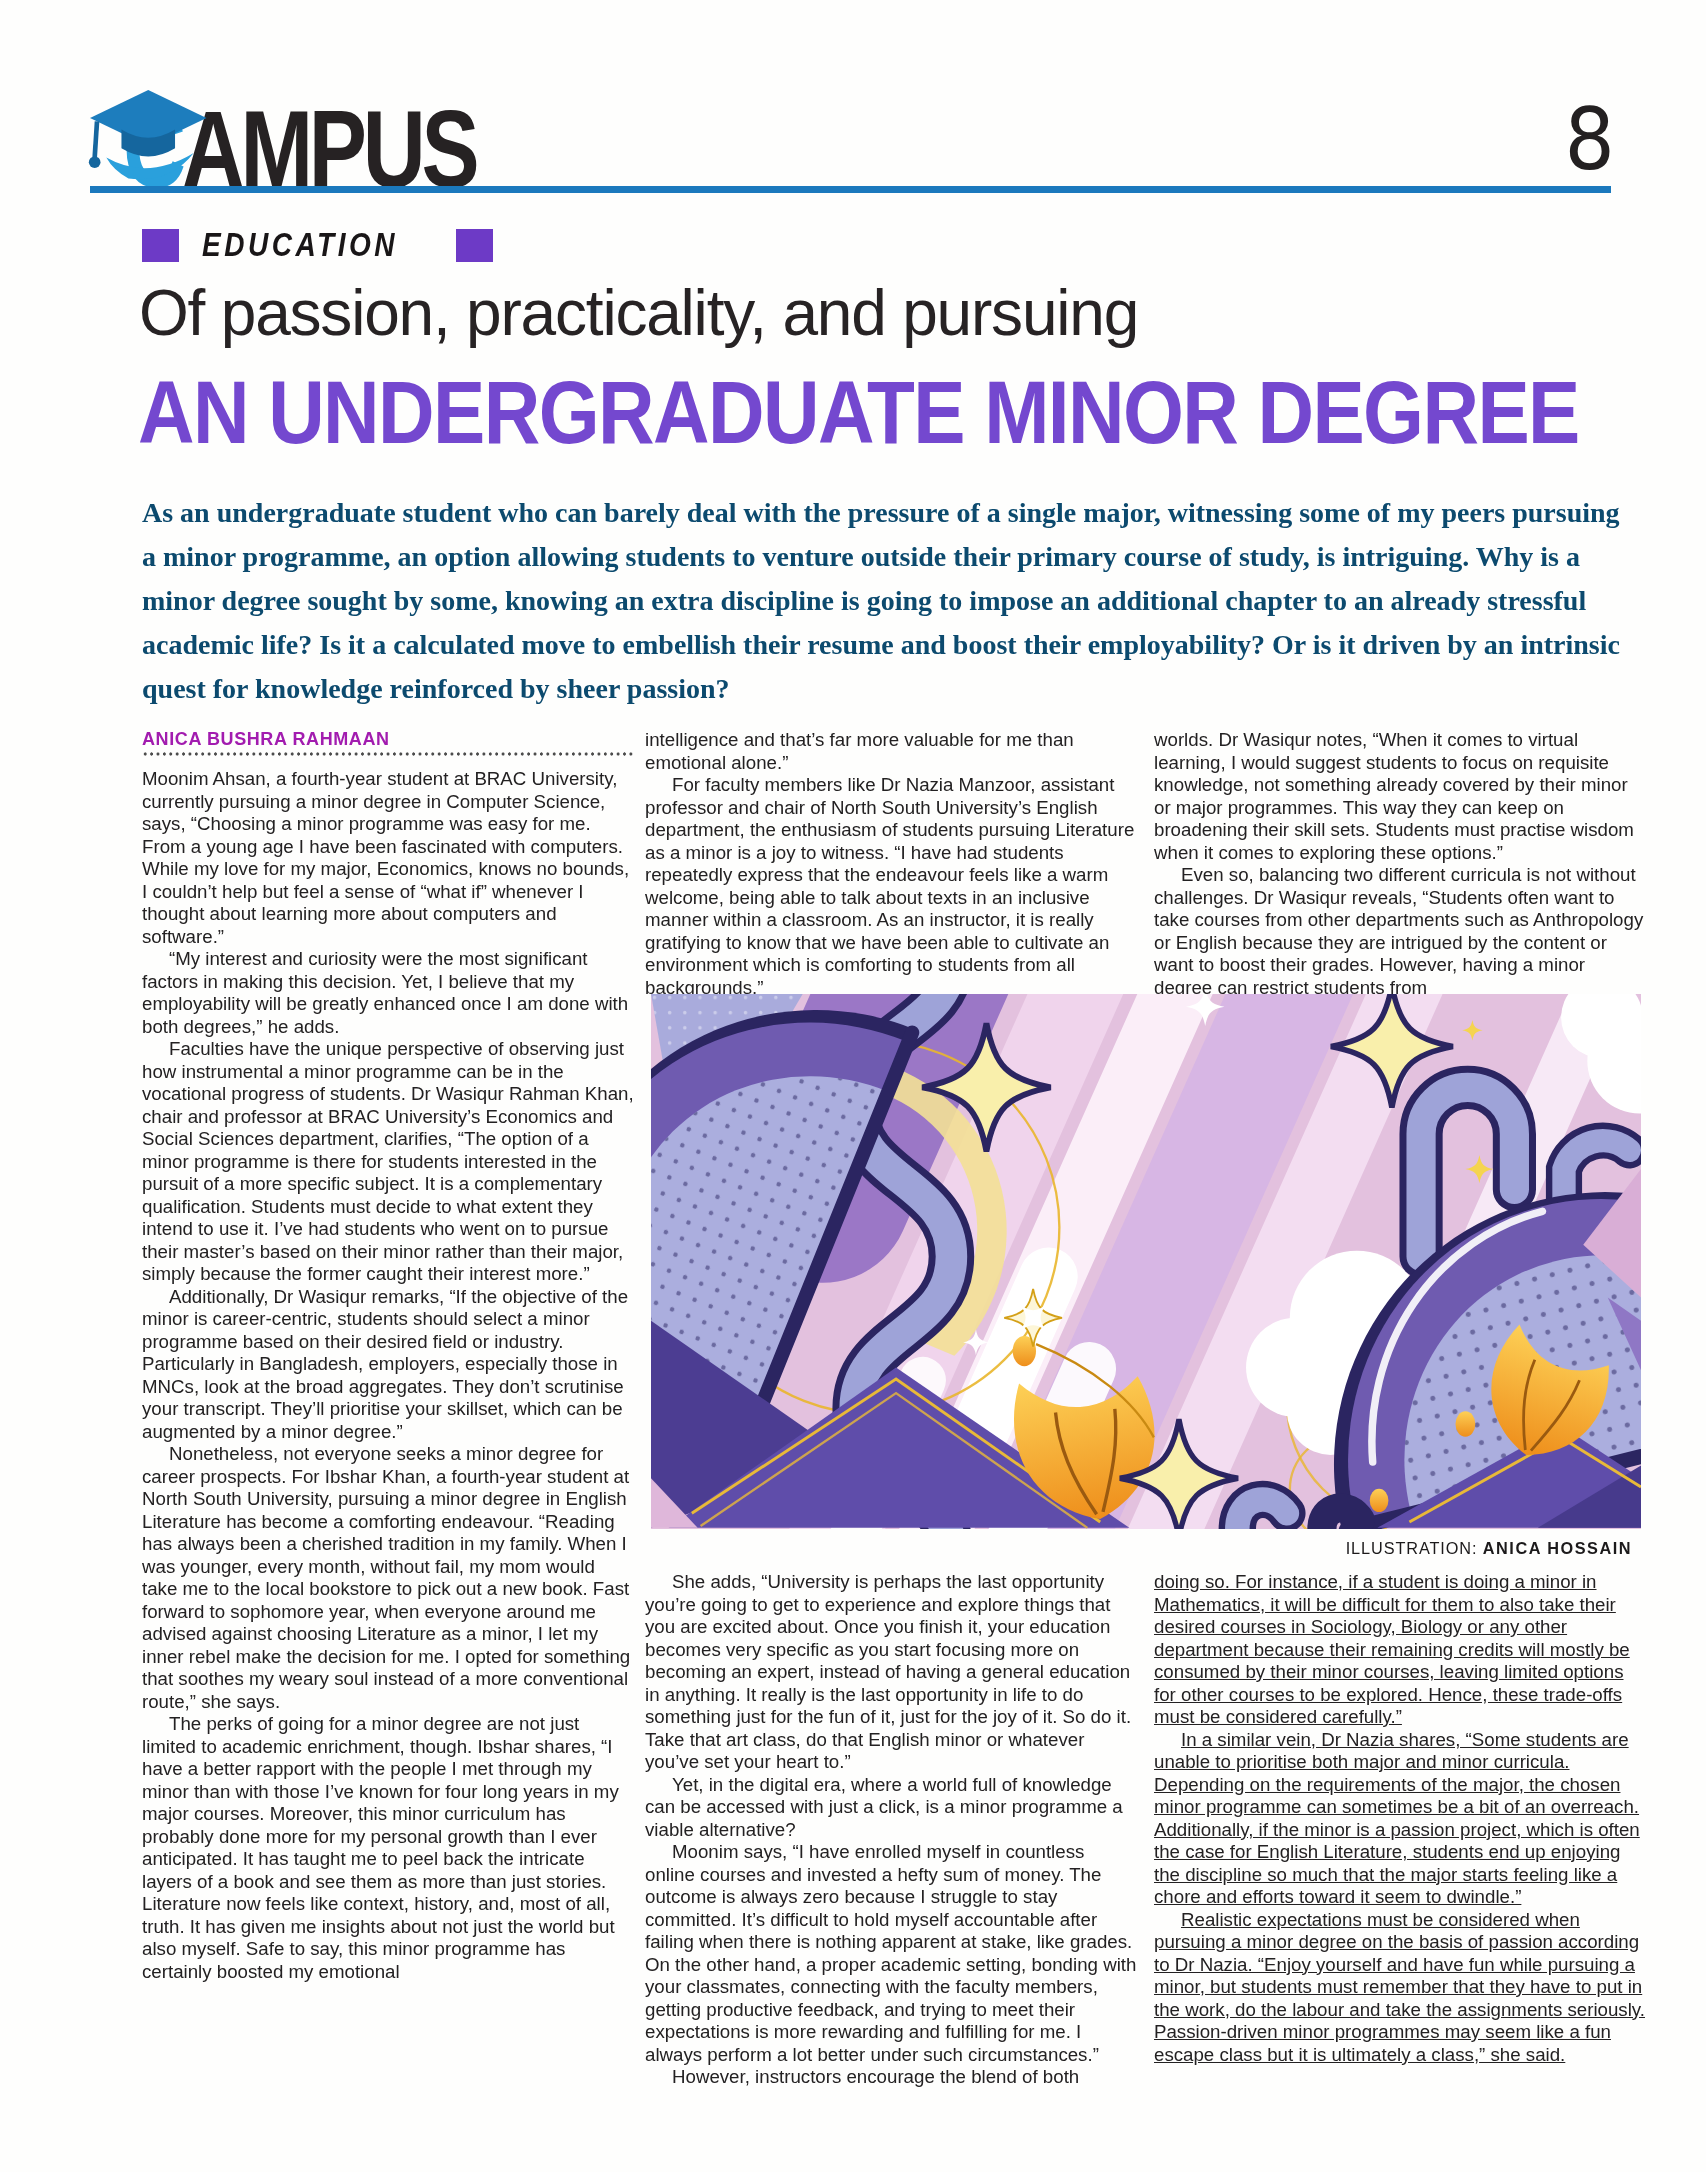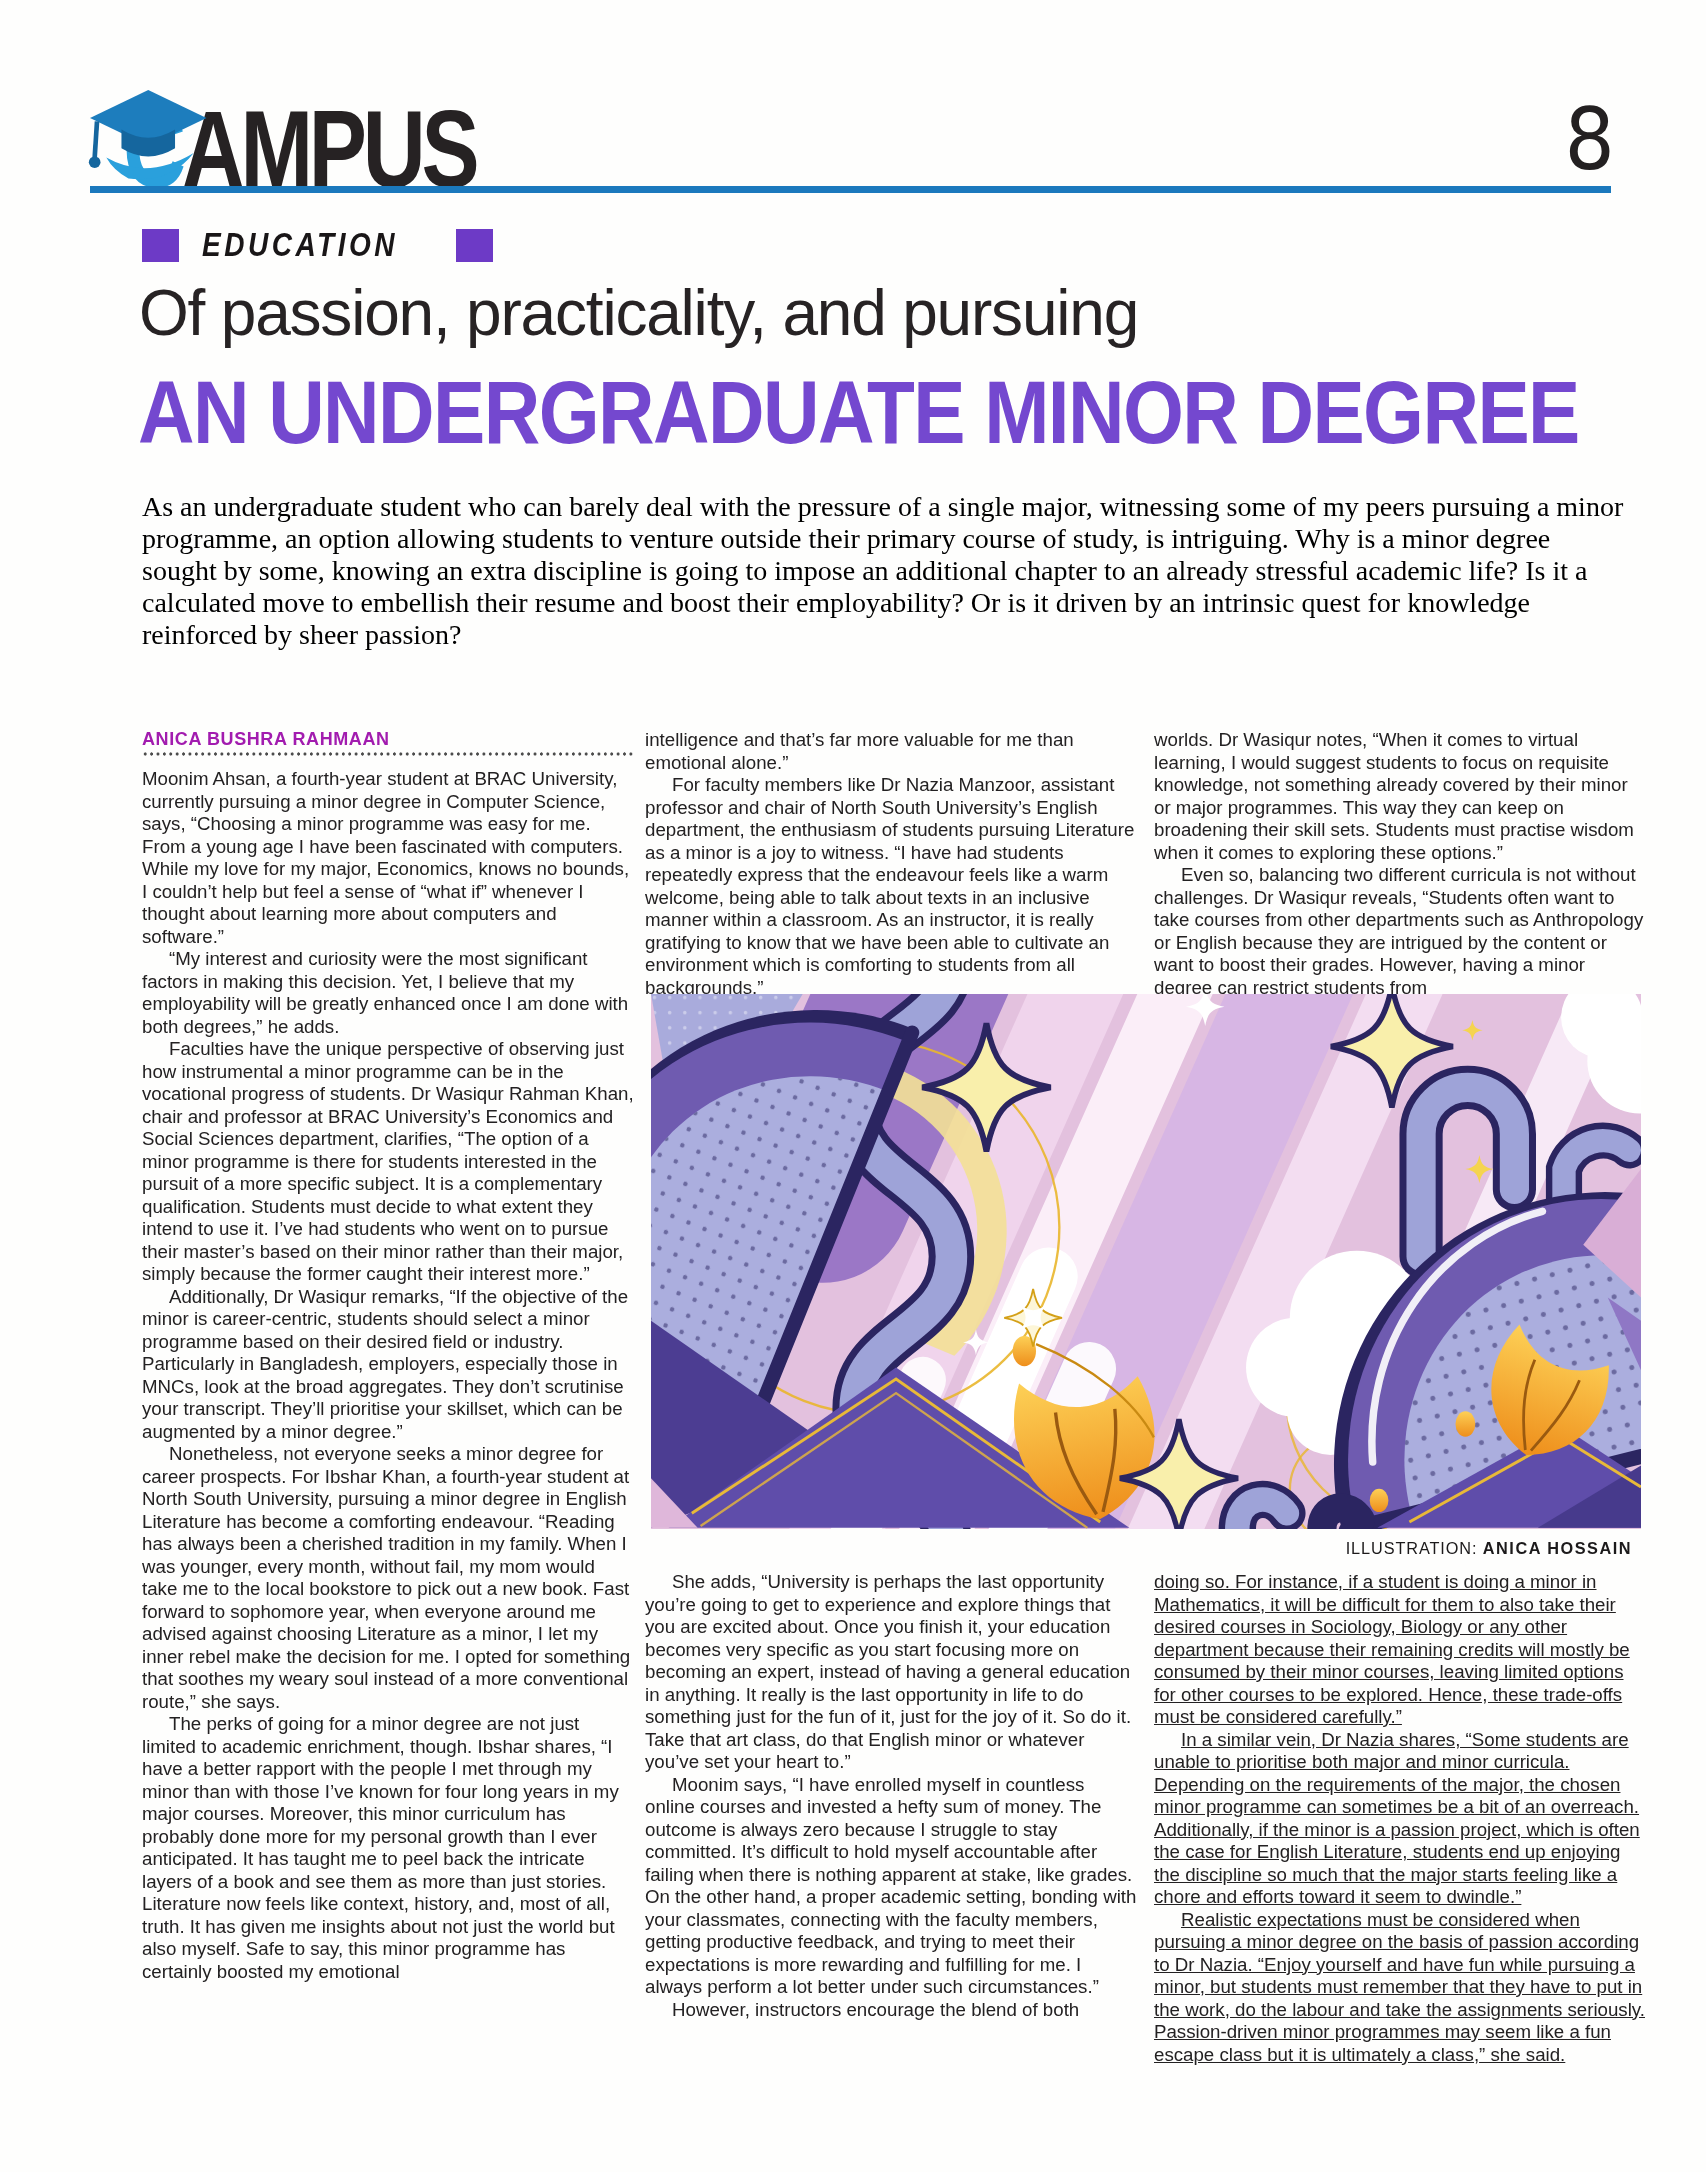--- a/index.html
+++ b/index.html
@@ -40,22 +40,22 @@
   .main-title {
     position:absolute; left:138px; top:368px;
     font-size:89px; line-height:89px; font-weight:900; letter-spacing:-1.8px;
     color:var(--headline_purple); white-space:nowrap;
     transform:scaleX(.88); transform-origin:left top;
   }
 
   
   .lead {
     position:absolute; left:142px; top:491px; width:1485px;
-    font-family:"Liberation Serif", serif; font-weight:400;
-    font-size:28px; line-height:32px; color:#000000;
+    font-family:"Liberation Serif", serif; font-weight:700;
+    font-size:28px; line-height:44px; color:#0c4a6e;
   }
 
   
   .col { position:absolute; width:493px; font-size:18.7px; line-height:22.5px; color:#232122; }
   .col-1 { left:142px;  top:728px; }
   .col-2t { left:645px; top:729px; }
   .col-3t { left:1154px; top:729px; }
   .col-2b { left:645px; top:1571px; }
   .col-3b { left:1154px; top:1571px;text-decoration:underline; }
 
@@ -233,20 +233,21 @@
     <use href="#star4" transform="translate(1408,62) scale(0.16)" fill="#f5d44f"></use>
   </svg>
 
   <div class="credit">
     <span>ILLUSTRATION:</span>
     <span class="name">ANICA HOSSAIN</span>
   </div>
 
   <div class="col col-2b">
       <p class="para indent">She adds, “University is perhaps the last opportunity you’re going to get to experience and explore things that you are excited about. Once you finish it, your education becomes very specific as you start focusing more on becoming an expert, instead of having a general education in anything. It really is the last opportunity in life to do something just for the fun of it, just for the joy of it. So do it. Take that art class, do that English minor or whatever you’ve set your heart to.”</p>
+      <p class="para indent">Yet, in the digital era, where a world full of knowledge can be accessed with just a click, is a minor programme a viable alternative?</p>
       <p class="para indent">Moonim says, “I have enrolled myself in countless online courses and invested a hefty sum of money. The outcome is always zero because I struggle to stay committed. It’s difficult to hold myself accountable after failing when there is nothing apparent at stake, like grades. On the other hand, a proper academic setting, bonding with your classmates, connecting with the faculty members, getting productive feedback, and trying to meet their expectations is more rewarding and fulfilling for me. I always perform a lot better under such circumstances.”</p>
       <p class="para indent">However, instructors encourage the blend of both</p>
     </div>
 
   <div class="col col-3b">
       <p class="para">doing so. For instance, if a student is doing a minor in Mathematics, it will be difficult for them to also take their desired courses in Sociology, Biology or any other department because their remaining credits will mostly be consumed by their minor courses, leaving limited options for other courses to be explored. Hence, these trade-offs must be considered carefully.”</p>
       <p class="para indent">In a similar vein, Dr Nazia shares, “Some students are unable to prioritise both major and minor curricula. Depending on the requirements of the major, the chosen minor programme can sometimes be a bit of an overreach. Additionally, if the minor is a passion project, which is often the case for English Literature, students end up enjoying the discipline so much that the major starts feeling like a chore and efforts toward it seem to dwindle.”</p>
       <p class="para indent">Realistic expectations must be considered when pursuing a minor degree on the basis of passion according to Dr Nazia. “Enjoy yourself and have fun while pursuing a minor, but students must remember that they have to put in the work, do the labour and take the assignments seriously. Passion-driven minor programmes may seem like a fun escape class but it is ultimately a class,” she said.</p>
     </div>
 

